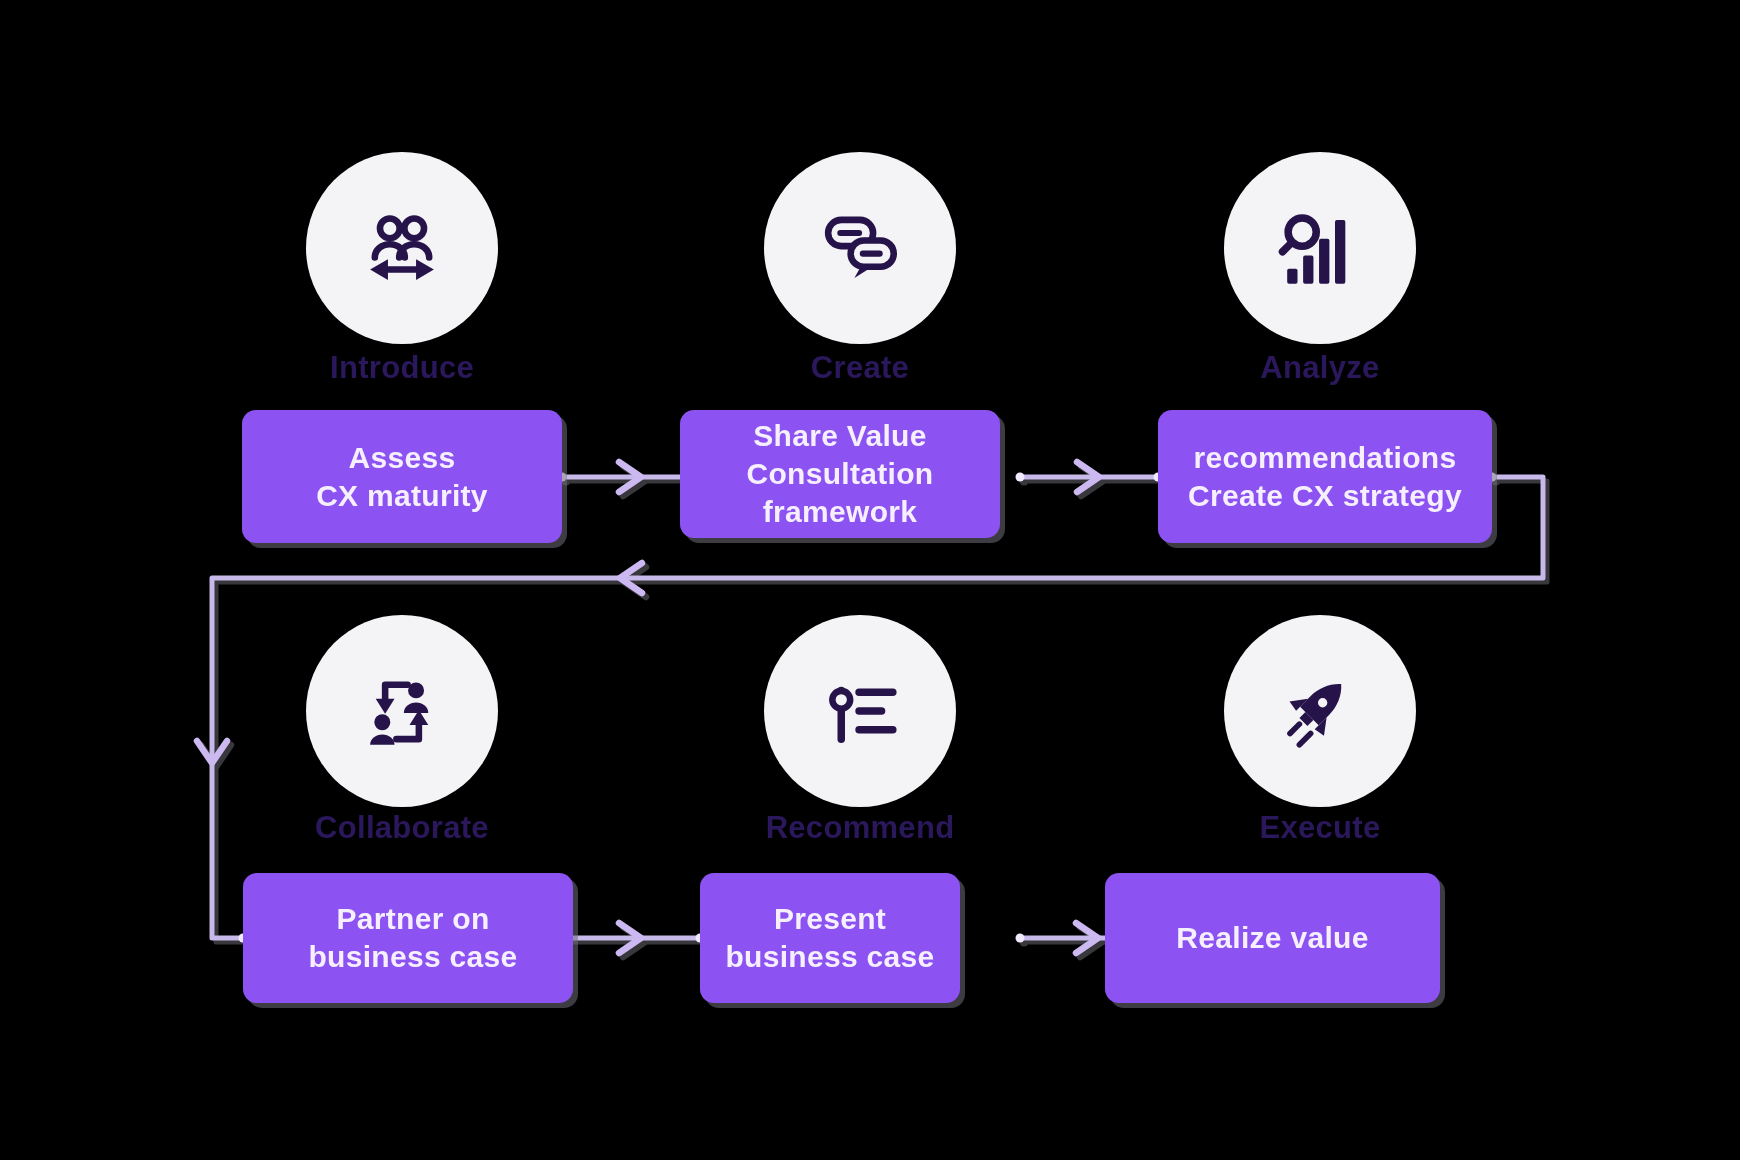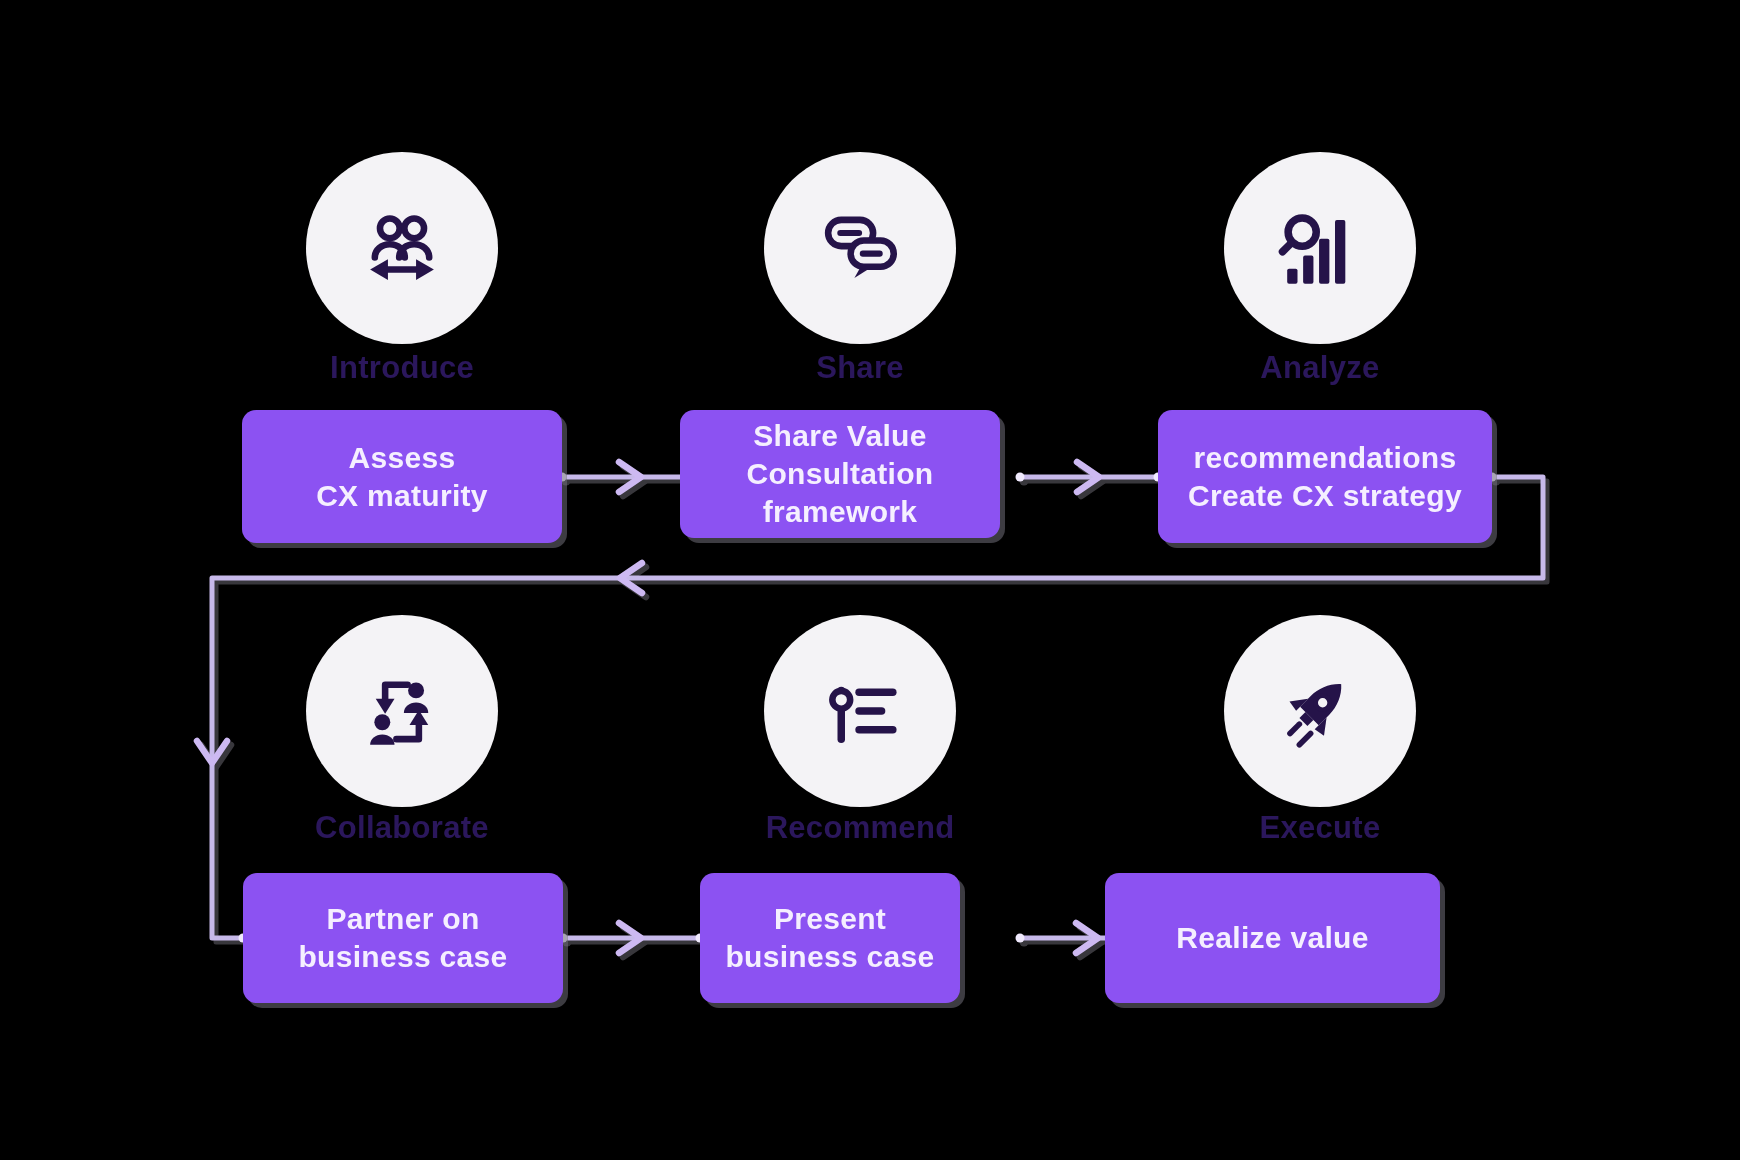--- a/index.html
+++ b/index.html
@@ -27,21 +27,21 @@
   
   .c0{left:306px;top:152px;} .c1{left:764px;top:152px;} .c2{left:1224px;top:152px;}
   .c3{left:306px;top:615px;} .c4{left:764px;top:615px;} .c5{left:1224px;top:615px;}
   
   .l0{left:262px;top:350px;} .l1{left:720px;top:350px;} .l2{left:1180px;top:350px;}
   .l3{left:262px;top:810px;} .l4{left:720px;top:810px;} .l5{left:1180px;top:810px;}
   
   .b0{left:242px;top:410px;width:320px;height:133px;}
   .b1{left:680px;top:410px;width:320px;height:128px;}
   .b2{left:1158px;top:410px;width:334px;height:133px;}
-  .b3{left:243px;top:873px;width:320px;height:130px;}
+  .b3{left:243px;top:873px;width:320px;height:130px;padding-left:10px;}
   .b4{left:700px;top:873px;width:260px;height:130px;}
   .b5{left:1105px;top:873px;width:335px;height:130px;}
   .connectors{position:absolute;left:0;top:0;width:1740px;height:1160px;}
   .connectors .wire{stroke:#C7B9EA;stroke-width:5;fill:none;stroke-linecap:round;stroke-linejoin:round;}
   .connectors .head{stroke:#CDB9F2;stroke-width:6.5;fill:none;stroke-linecap:round;stroke-linejoin:round;}
   .connectors .dot{fill:#F0E9FD;}
   .icon *{stroke:#251349;}
   .icon .f{fill:#251349;stroke:none;}
   .icon .n{fill:none;}
   .icon .bg{fill:#F4F3F6;}
@@ -98,21 +98,21 @@
 
   <div class="circle c1">
     <svg class="icon" viewBox="0 0 96 96">
       <rect class="n" x="14" y="18" width="48" height="28" rx="14" stroke-width="7"></rect>
       <line x1="27" y1="32" x2="47" y2="32" stroke-width="6.5" stroke-linecap="round"></line>
       <path class="f" d="M52 62 L42 80 L64 66 Z"></path>
       <rect class="bg" x="38" y="40" width="46" height="28" rx="14" stroke-width="7"></rect>
       <line x1="51" y1="54" x2="69" y2="54" stroke-width="6.5" stroke-linecap="round"></line>
     </svg>
   </div>
-  <div class="step-label l1">Share</div>
+  <div class="step-label l1">Create</div>
   <div class="box b1">
     <div>Share Value</div>
     <div>Consultation</div>
     <div>framework</div>
   </div>
 
   <div class="circle c2">
     <svg class="icon" viewBox="0 0 96 96">
       <rect class="f" x="13" y="70" width="11" height="16" rx="2"></rect>
       <rect class="f" x="30" y="56" width="11" height="30" rx="2"></rect>

